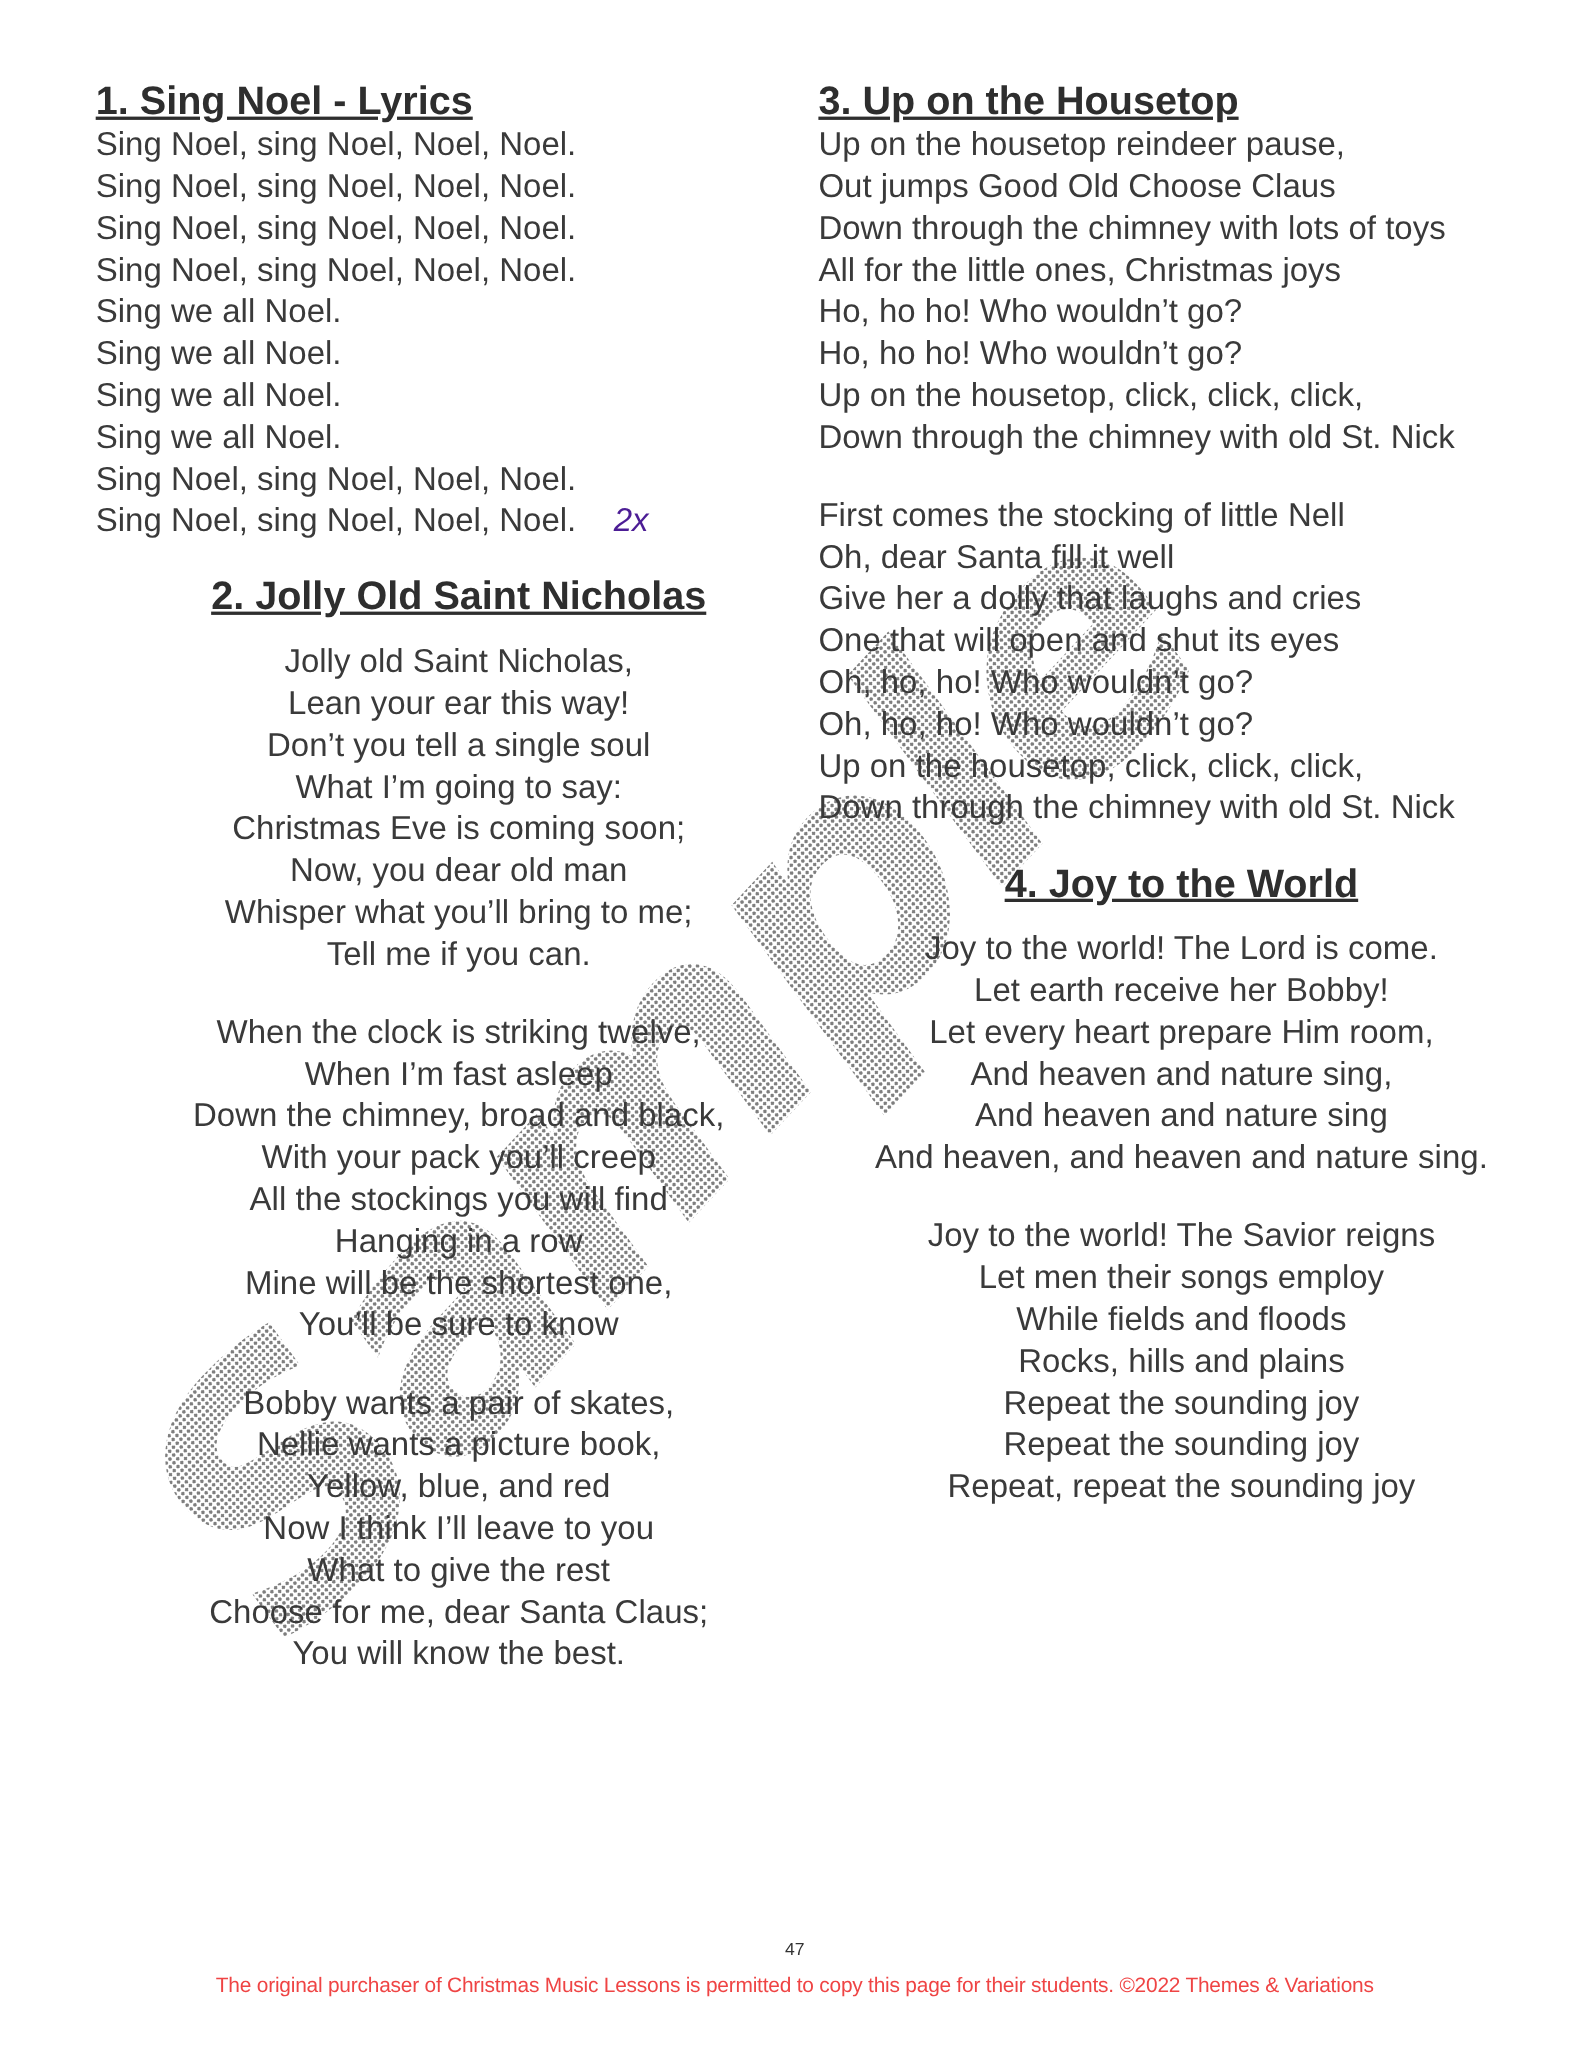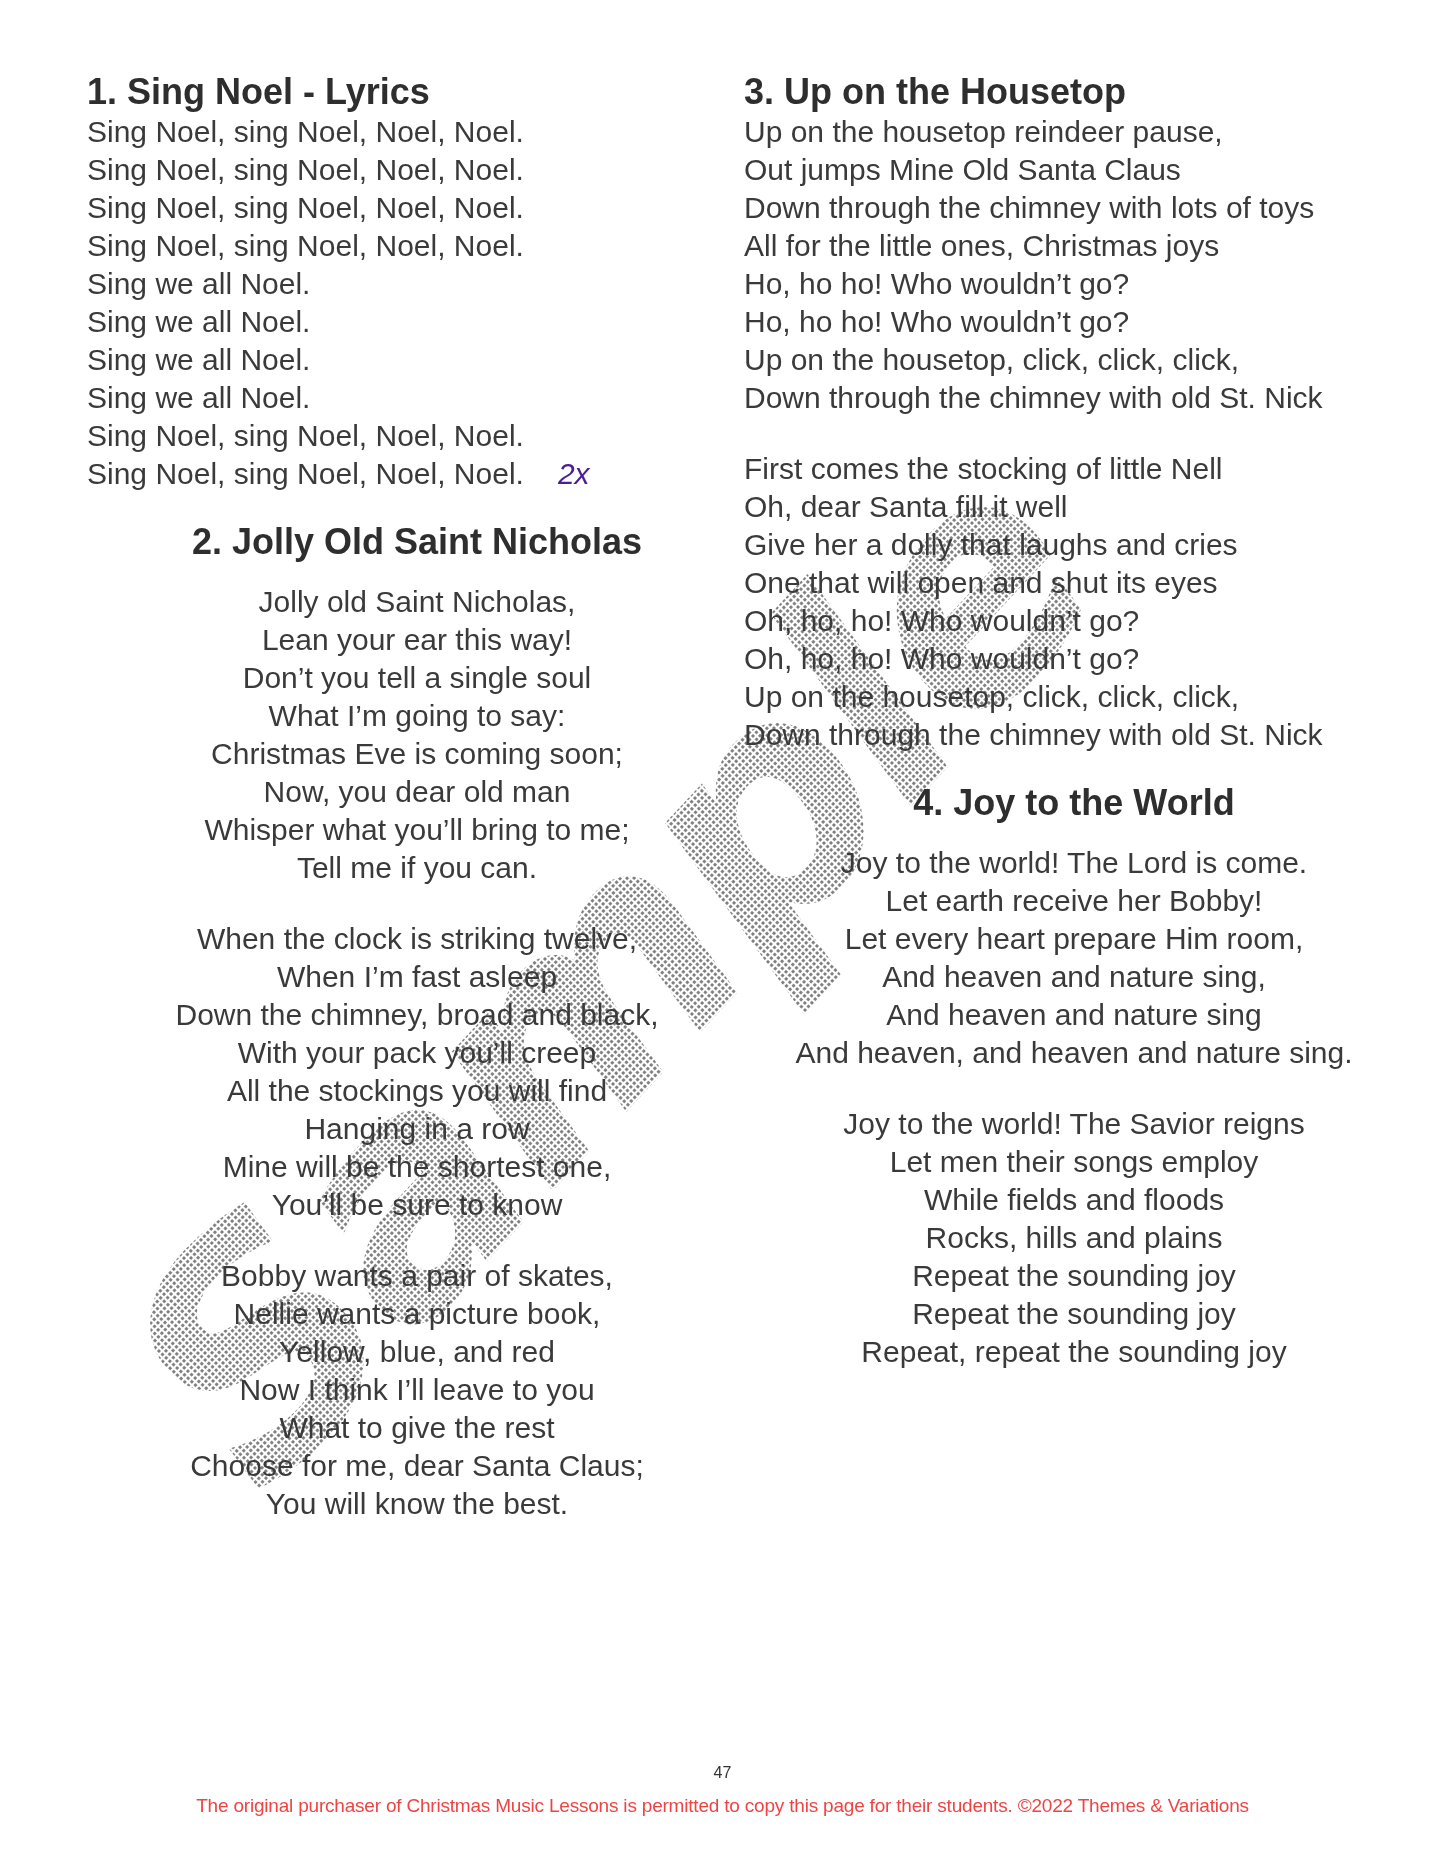--- a/index.html
+++ b/index.html
@@ -35,21 +35,21 @@
 
   
   .col{position:absolute;top:70px;width:660px;z-index:1;}
   .col-left{left:87px;}
   .col-right{left:744px;}
 
   .song + .song{margin-top:27px;text-align:center;}
   .song-title{
     margin:0;
     font-size:36px;font-weight:bold;line-height:43px;
-    color:#2e2e2e;white-space:nowrap;
+    color:#2e2e2e;white-space:nowrap;text-decoration:underline;
   }
   .song.gap-title .song-title{margin-bottom:20px;}
 
   .stanza + .stanza{margin-top:33px;}
   .line{
     font-size:30px;line-height:38px;
     white-space:nowrap;color:#3a3a3a;
   }
   .repeat-note{
     font-style:italic;
@@ -120,21 +120,21 @@
           <div class="line">Choose for me, dear Santa Claus;</div>
           <div class="line">You will know the best.</div>
         </div>
       </section>
     </div>
   <div class="col col-right" id="col-right">
       <section class="song">
         <h2 class="song-title">3. Up on the Housetop</h2>
         <div class="stanza">
           <div class="line">Up on the housetop reindeer pause,</div>
-          <div class="line">Out jumps Mine Old Santa Claus</div>
+          <div class="line">Out jumps Good Old Choose Claus</div>
           <div class="line">Down through the chimney with lots of toys</div>
           <div class="line">All for the little ones, Christmas joys</div>
           <div class="line">Ho, ho ho! Who wouldn’t go?</div>
           <div class="line">Ho, ho ho! Who wouldn’t go?</div>
           <div class="line">Up on the housetop, click, click, click,</div>
           <div class="line">Down through the chimney with old St. Nick</div>
         </div>
         <div class="stanza">
           <div class="line">First comes the stocking of little Nell</div>
           <div class="line">Oh, dear Santa fill it well</div>

